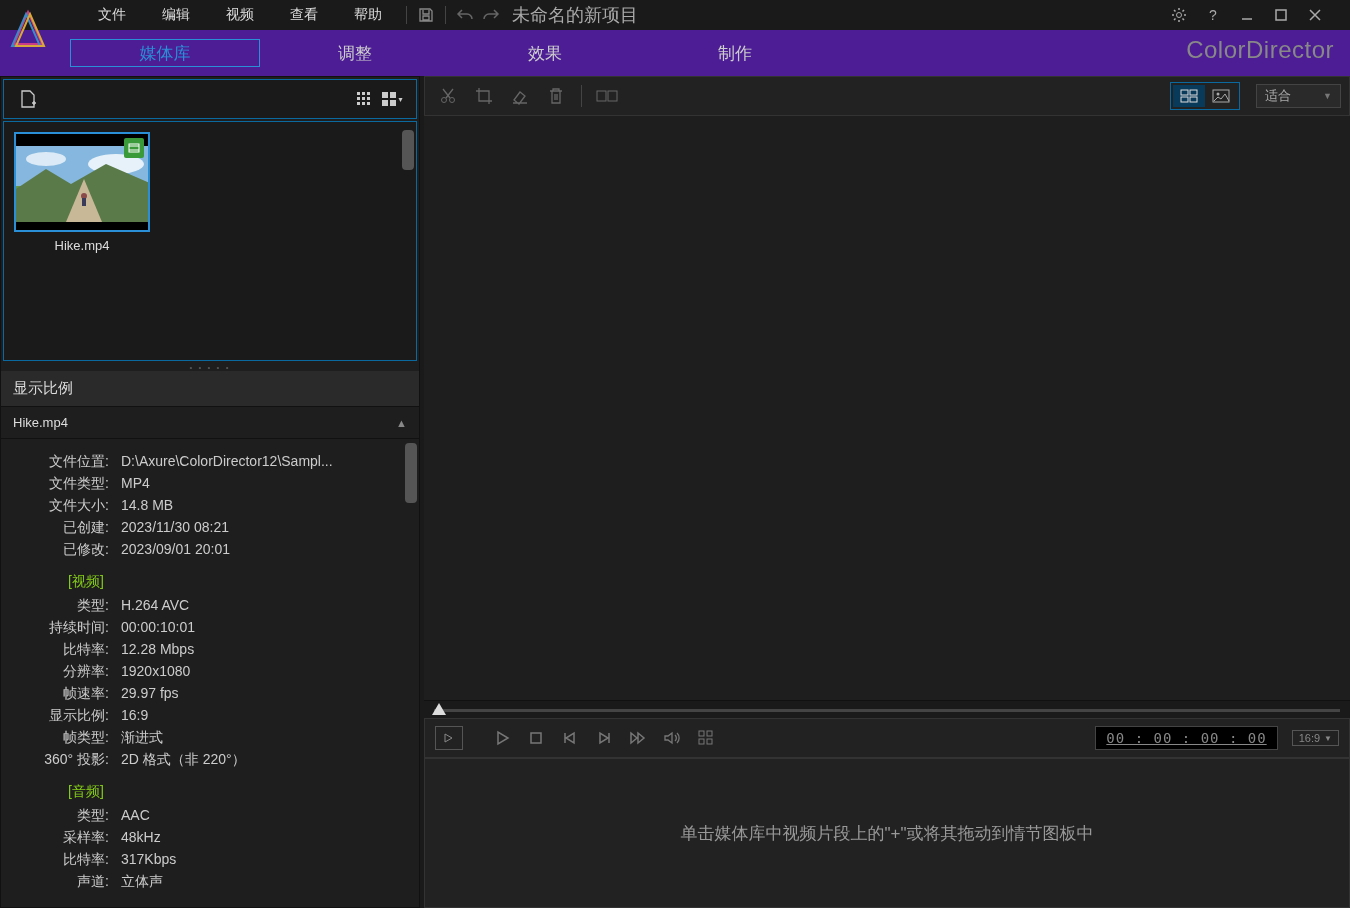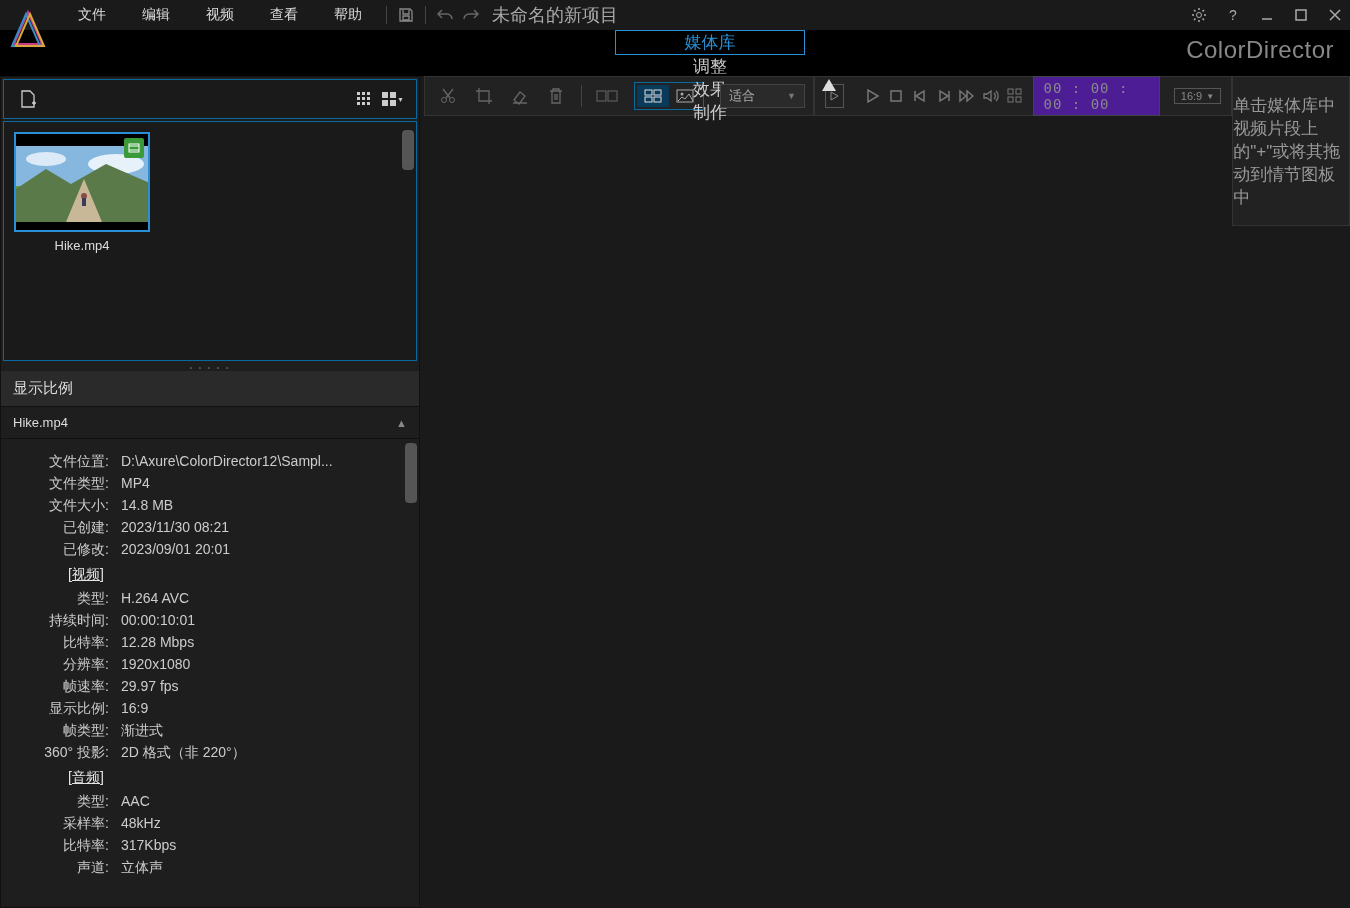--- a/index.html
+++ b/index.html
@@ -1,26 +1,26 @@
 <!DOCTYPE html>
 <html><head>
 <meta charset="utf-8">
 <style>
 * { margin: 0; padding: 0; box-sizing: border-box; font-family: "Microsoft YaHei", "Segoe UI", sans-serif; }
 body { background: #1a1a1a; color: #ccc; width: 1350px; height: 908px; overflow: hidden; font-size: 13px; }
-.title-bar { height: 30px; background: #1a1a1a; display: flex; align-items: center; padding: 0 0; }
+.title-bar { height: 30px; background: #1a1a1a; display: flex; align-items: center; padding: 0 20px; }
 .logo { width: 40px; height: 40px; position: absolute; top: 8px; left: 8px; z-index: 10; }
 .menu-bar { display: flex; align-items: center; gap: 0; margin-left: 60px; }
 .menu-item { padding: 6px 18px; color: #ddd; cursor: pointer; font-size: 14px; }
 .menu-sep { width: 1px; height: 18px; background: #444; margin: 0 6px; }
 .icon-btn { width: 26px; height: 26px; display: flex; align-items: center; justify-content: center; color: #888; cursor: pointer; }
 .project-title { color: #aaa; margin-left: 8px; font-size: 18px; }
 .window-controls { margin-left: auto; display: flex; gap: 4px; align-items: center; }
 .win-ctrl { width: 30px; height: 24px; display: flex; align-items: center; justify-content: center; color: #aaa; cursor: pointer; font-size: 14px; }
-.tabs-row { height: 46px; background: #000000; display: flex; align-items: center; padding-left: 70px; position: relative; flex-direction: column; }
+.tabs-row { height: 46px; background: #4c1d95; display: flex; align-items: center; padding-left: 70px; position: relative; }
 .main-tab { width: 190px; height: 28px; display: flex; align-items: center; justify-content: center; font-size: 17px; color: #ccc; cursor: pointer; }
 .main-tab.active { color: #2a8fd6; border: 1px solid #2a8fd6; }
 .brand { position: absolute; right: 16px; top: 6px; font-size: 24px; color: #888; font-weight: 300; letter-spacing: 0.5px; }
 .workspace { display: flex; height: calc(908px - 76px); }
 .left-panel { width: 420px; display: flex; flex-direction: column; background: #1e1e1e; border: 1px solid #111; }
 .media-toolbar { height: 40px; border: 1px solid #0a6aa0; margin: 2px; display: flex; align-items: center; padding: 0 10px; background: #1a1a1a; }
 .tb-icon { width: 28px; height: 28px; display: flex; align-items: center; justify-content: center; color: #aaa; cursor: pointer; }
 .tb-spacer { flex: 1; }
 .media-grid-area { flex: 0 0 240px; border: 1px solid #0a6aa0; margin: 0 2px 2px 2px; background: #1a1a1a; position: relative; padding: 10px; }
 .thumb-card { width: 136px; }
@@ -30,42 +30,42 @@
 .thumb-label { text-align: center; color: #ddd; margin-top: 6px; font-size: 13px; }
 .grid-scrollbar { position: absolute; right: 2px; top: 8px; width: 12px; height: 40px; background: #555; border-radius: 4px; }
 .splitter-dots { text-align: center; color: #555; font-size: 8px; height: 8px; letter-spacing: 2px; }
 .info-header { background: #2a2a2a; padding: 8px 12px; color: #ddd; font-size: 15px; border-bottom: 1px solid #111; }
 .file-header { background: #1e1e1e; padding: 8px 12px; color: #ddd; display: flex; align-items: center; justify-content: space-between; border-bottom: 1px solid #111; }
 .collapse-arrow { color: #888; font-size: 11px; }
 .info-scroll { flex: 1; overflow-y: auto; position: relative; }
 .info-body { padding: 10px 20px 20px 20px; }
 .info-row { display: flex; margin: 4px 0; font-size: 14px; }
 .info-label { width: 100px; text-align: right; color: #ccc; padding-right: 12px; }
-.section-label { color: #e5e5e5; text-align: center; width: 130px; margin: 7px 0 6px 0; font-size: 14px; text-decoration: underline; }
+.section-label { color: #84cc16; text-align: center; width: 130px; margin: 14px 0 6px 0; font-size: 14px; }
 .info-value { color: #ccc; flex: 1; white-space: nowrap; overflow: hidden; text-overflow: ellipsis; }
 .info-scrollbar { position: absolute; right: 2px; top: 4px; width: 12px; height: 60px; background: #555; border-radius: 4px; }
-.right-panel { flex: 1; display: flex; flex-direction: row; background: #1a1a1a; margin-left: 4px; }
+.right-panel { flex: 1; display: flex; flex-direction: column; background: #1a1a1a; margin-left: 4px; }
 .preview-toolbar { height: 40px; border: 1px solid #333; background: #222; display: flex; align-items: center; padding: 0 8px; gap: 6px; }
 .ptb-sep { width: 1px; height: 22px; background: #444; margin: 0 4px; }
 .ptb-icon { width: 30px; height: 28px; display: flex; align-items: center; justify-content: center; color: #666; cursor: pointer; }
 .ptb-spacer { flex: 1; }
 .view-toggle { border: 1px solid #0a6aa0; display: flex; padding: 2px; }
 .view-btn { width: 32px; height: 22px; display: flex; align-items: center; justify-content: center; color: #aaa; cursor: pointer; }
 .view-btn.active { background: #0a3a5a; color: #fff; }
 .fit-dropdown { margin-left: 10px; width: 85px; height: 24px; background: #2a2a2a; border: 1px solid #444; display: flex; align-items: center; padding: 0 8px; color: #aaa; cursor: pointer; position: relative; }
 .fit-caret { margin-left: auto; font-size: 9px; color: #777; }
 .preview-area { flex: 1; background: #1e1e1e; position: relative; }
 .timeline-slider { height: 18px; background: #1a1a1a; position: relative; border-top: 1px solid #111; }
 .slider-track { position: absolute; top: 8px; left: 10px; right: 10px; height: 3px; background: #444; }
 .slider-thumb { position: absolute; top: 2px; left: 8px; width: 0; height: 0; border-left: 7px solid transparent; border-right: 7px solid transparent; border-bottom: 12px solid #ddd; }
 .playback-bar { height: 40px; background: #222; border: 1px solid #333; display: flex; align-items: center; padding: 0 10px; gap: 4px; }
 .play-btn { width: 28px; height: 24px; border: 1px solid #555; display: flex; align-items: center; justify-content: center; color: #888; }
 .pb-icon { width: 30px; height: 28px; display: flex; align-items: center; justify-content: center; color: #666; cursor: pointer; }
 .pb-spacer { flex: 1; }
-.timecode { background: #4c1d95; border: 1px solid #444; padding: 3px 10px; color: #888; font-family: monospace; font-size: 14px; letter-spacing: 1px; }
+.timecode { background: #000000; border: 1px solid #444; padding: 3px 10px; color: #888; font-family: monospace; font-size: 14px; letter-spacing: 1px; text-decoration: underline; }
 .aspect-badge { margin-left: 10px; border: 1px solid #555; padding: 1px 6px; color: #888; font-size: 11px; display: flex; align-items: center; gap: 4px; }
 .storyboard-area { height: 150px; background: #222; border: 1px solid #333; display: flex; align-items: center; justify-content: center; }
 .storyboard-hint { color: #999; font-size: 17px; }
 svg { display: block; }
 </style>
 </head>
 <body>
 
 <div class="title-bar">
   <div class="logo">

